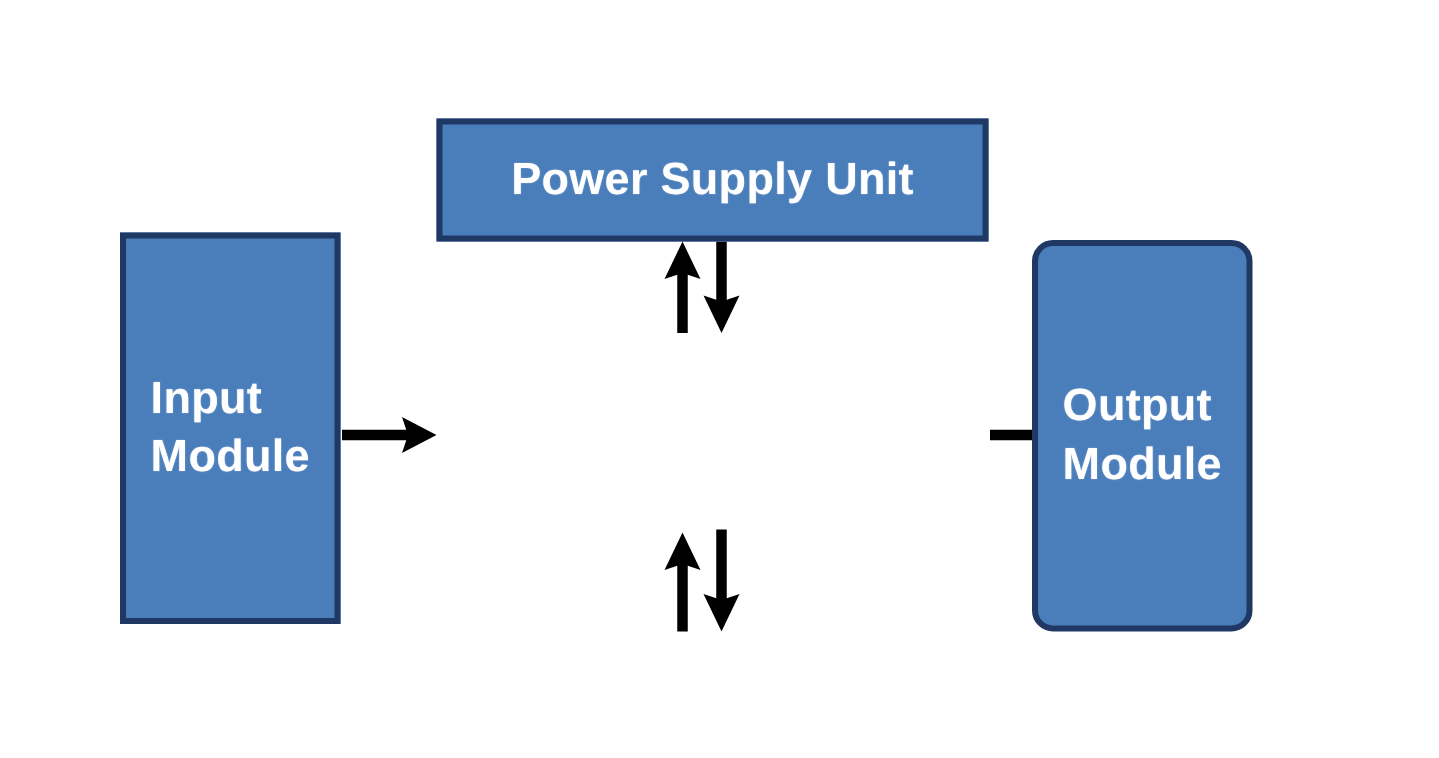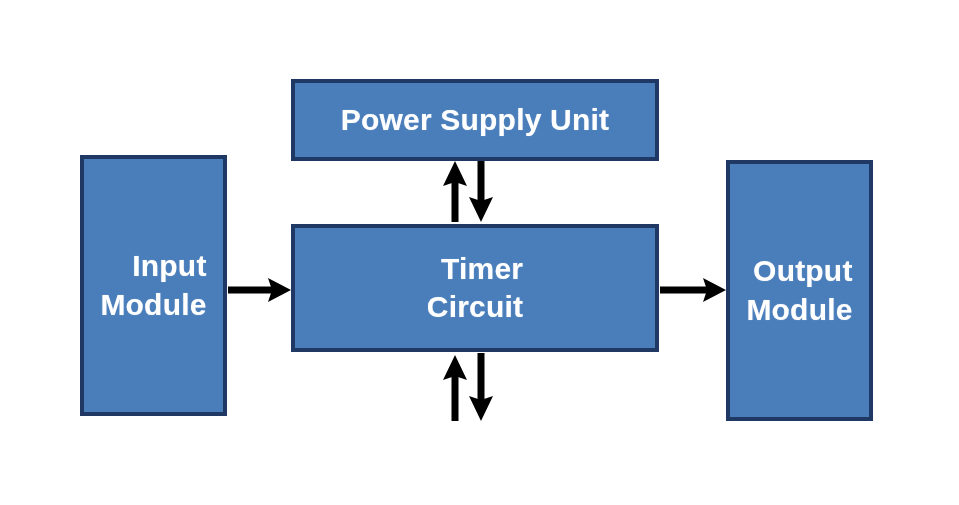--- a/index.html
+++ b/index.html
@@ -18,36 +18,36 @@
     overflow: hidden;
   }
   .block {
     position: absolute;
     box-sizing: border-box;
     background: #4a7ebb;
     border: 4px solid #1f3864;
     display: flex;
     align-items: center;
     justify-content: center;
-    text-align: right;
+    text-align: left;
     color: #ffffff;
     font-weight: bold;
     font-size: 30px;
     line-height: 1.28;
     letter-spacing: 0.2px;
     text-shadow: 0 0 1px rgba(255,255,255,0.45);
     white-space: pre-line;
     user-select: none;
   }
   
   #block-input        { left: 80px;  top: 155px; width: 147px; height: 261px; }
   #block-power-supply { left: 291px; top: 79px;  width: 368px; height: 82px;  }
   #block-timer-circuit{ left: 291px; top: 224px; width: 368px; height: 128px; }
   #block-timer-display{ left: 291px; top: 423px; width: 368px; height: 75px;  }
-  #block-output       { left: 726px; top: 160px; width: 147px; height: 261px; }
+  #block-output       { left: 688px; top: 160px; width: 147px; height: 261px; border-radius: 14px; }
 
   .arrow-layer {
     position: absolute;
     left: 0;
     top: 0;
     width: 959px;
     height: 505px;
     pointer-events: none;
   }
   .arrow-layer svg {
@@ -103,20 +103,18 @@
       </g>
 
     </svg>
   </div>
 
   <div class="block" id="block-input">Input
 Module</div>
 
   <div class="block" id="block-power-supply">Power Supply Unit</div>
 
-  <div class="block" id="block-timer-circuit">Timer
-Circuit</div>
 
 
   <div class="block" id="block-output">Output
 Module</div>
 
 </div>
 
 </body></html>

